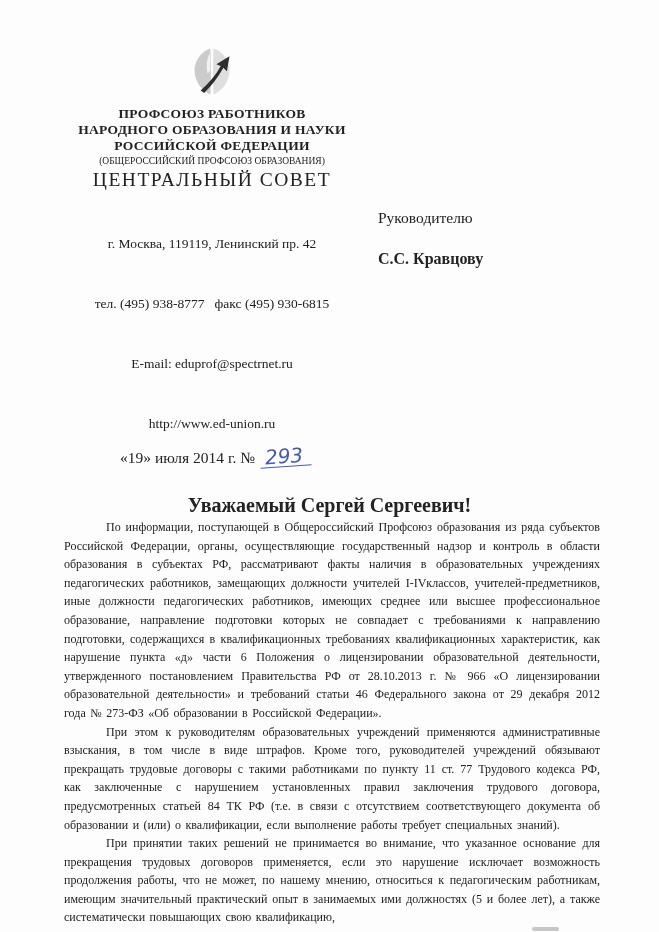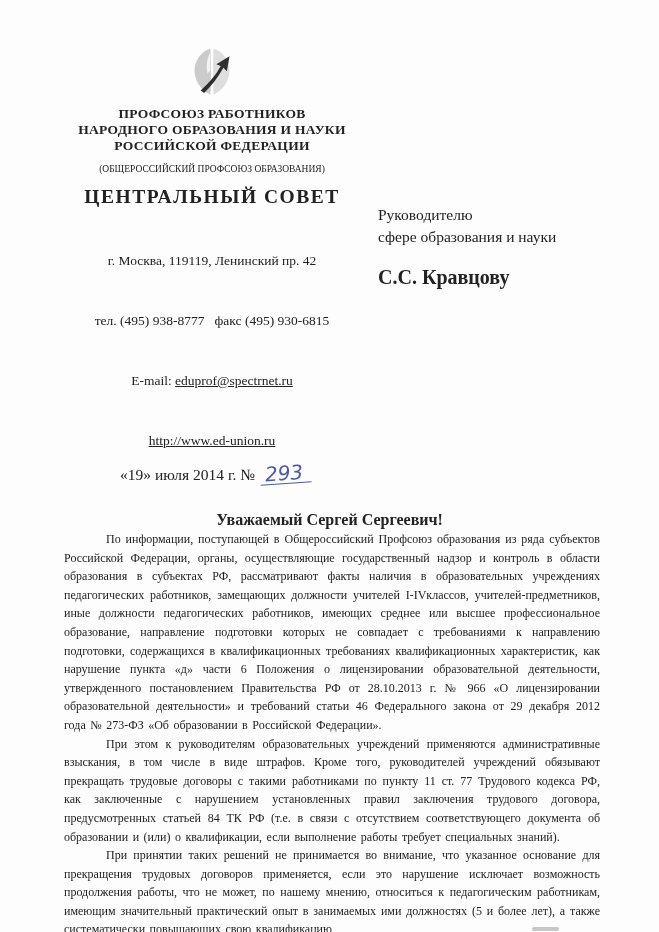--- a/index.html
+++ b/index.html
@@ -12,46 +12,46 @@
     overflow: hidden;
   }
   .page { position: relative; width: 659px; height: 932px; background: #fdfdfd; }
 
   
   .header { display: flex; padding: 44px 0 0 46px; align-items: center; }
   .lh-left { width: 332px; text-align: center; }
   .logo-wrap { height: 58px; margin-bottom: 4px; }
   .logo-wrap svg { width: 56px; height: 56px; }
   .org-line { font-weight: bold; font-size: 13.5px; line-height: 16px; letter-spacing: 0.3px; }
-  .org-sub { font-size: 9.5px; line-height: 12px; margin-top: 9px; }
-  .org-title { font-weight: bold; font-size: 19.5px; line-height: 24px; letter-spacing: 1.5px; margin-top: 10px; }
+  .org-sub { font-size: 9.5px; line-height: 12px; margin-top: 1px; }
+  .org-title { font-weight: normal; font-size: 19.5px; line-height: 24px; letter-spacing: 1.5px; margin-top: 1px; }
   .org-addr, .org-phone, .org-email, .org-site { font-size: 13.5px; line-height: 16px; white-space: pre; margin-top: 44px; }
-  .u { text-decoration: underline; }
+  .u { }
 
   .lh-right { width: 281px; font-size: 15.5px; line-height: 21.5px; }
   .lh-right .addr-line { white-space: nowrap; }
-  .lh-right .name { font-weight: bold; font-size: 20px; margin-top: 20px; }
+  .lh-right .name { font-weight: bold; font-size: 16px; margin-top: 20px; }
 
   
   .dateline { margin: 16px 0 0 120px; font-size: 15.5px; }
   .handwritten {
     display: inline-block;
     font-family: "DejaVu Sans", sans-serif;
     font-style: italic;
     color: #4a5aa8;
     font-size: 20px;
     line-height: 17px;
     border-bottom: 1.5px solid #4a5aa8;
     padding: 0 8px 1px 5px;
     margin-left: 5px;
     transform: rotate(-4deg);
   }
 
   
-  .salutation { text-align: center; font-weight: bold; font-size: 16px; margin-top: 27px; }
+  .salutation { text-align: center; font-weight: bold; font-size: 20px; margin-top: 27px; }
   .letter-body {
     margin-top: 1px;
     padding: 0 59px 0 64px;
     font-size: 12px;
     line-height: 18.6px;
     text-align: justify;
     word-spacing: 1.5px;
   }
   .letter-body p { margin: 0; text-indent: 42px; }
 
@@ -83,21 +83,20 @@
       <div class="org-sub">(ОБЩЕРОССИЙСКИЙ ПРОФСОЮЗ ОБРАЗОВАНИЯ)</div>
       <div class="org-title">ЦЕНТРАЛЬНЫЙ СОВЕТ</div>
       <div class="org-addr">г. Москва, 119119, Ленинский пр. 42</div>
       <div class="org-phone">тел. (495) 938-8777   факс (495) 930-6815</div>
       <div class="org-email"><span>E-mail: </span><span class="u">eduprof@spectrnet.ru</span></div>
       <div class="org-site"><span class="u">http://www.ed-union.ru</span></div>
     </div>
 
     <div class="lh-right">
       <div class="addr-line">Руководителю</div>
-      <div class="addr-line">сфере образования и науки</div>
       <div class="name">С.С. Кравцову</div>
     </div>
 
   </div>
 
   <div class="dateline">
     <span>«19» июля 2014 г. №</span><span class="handwritten">293</span>
   </div>
 
   <div class="salutation">Уважаемый Сергей Сергеевич!</div>

